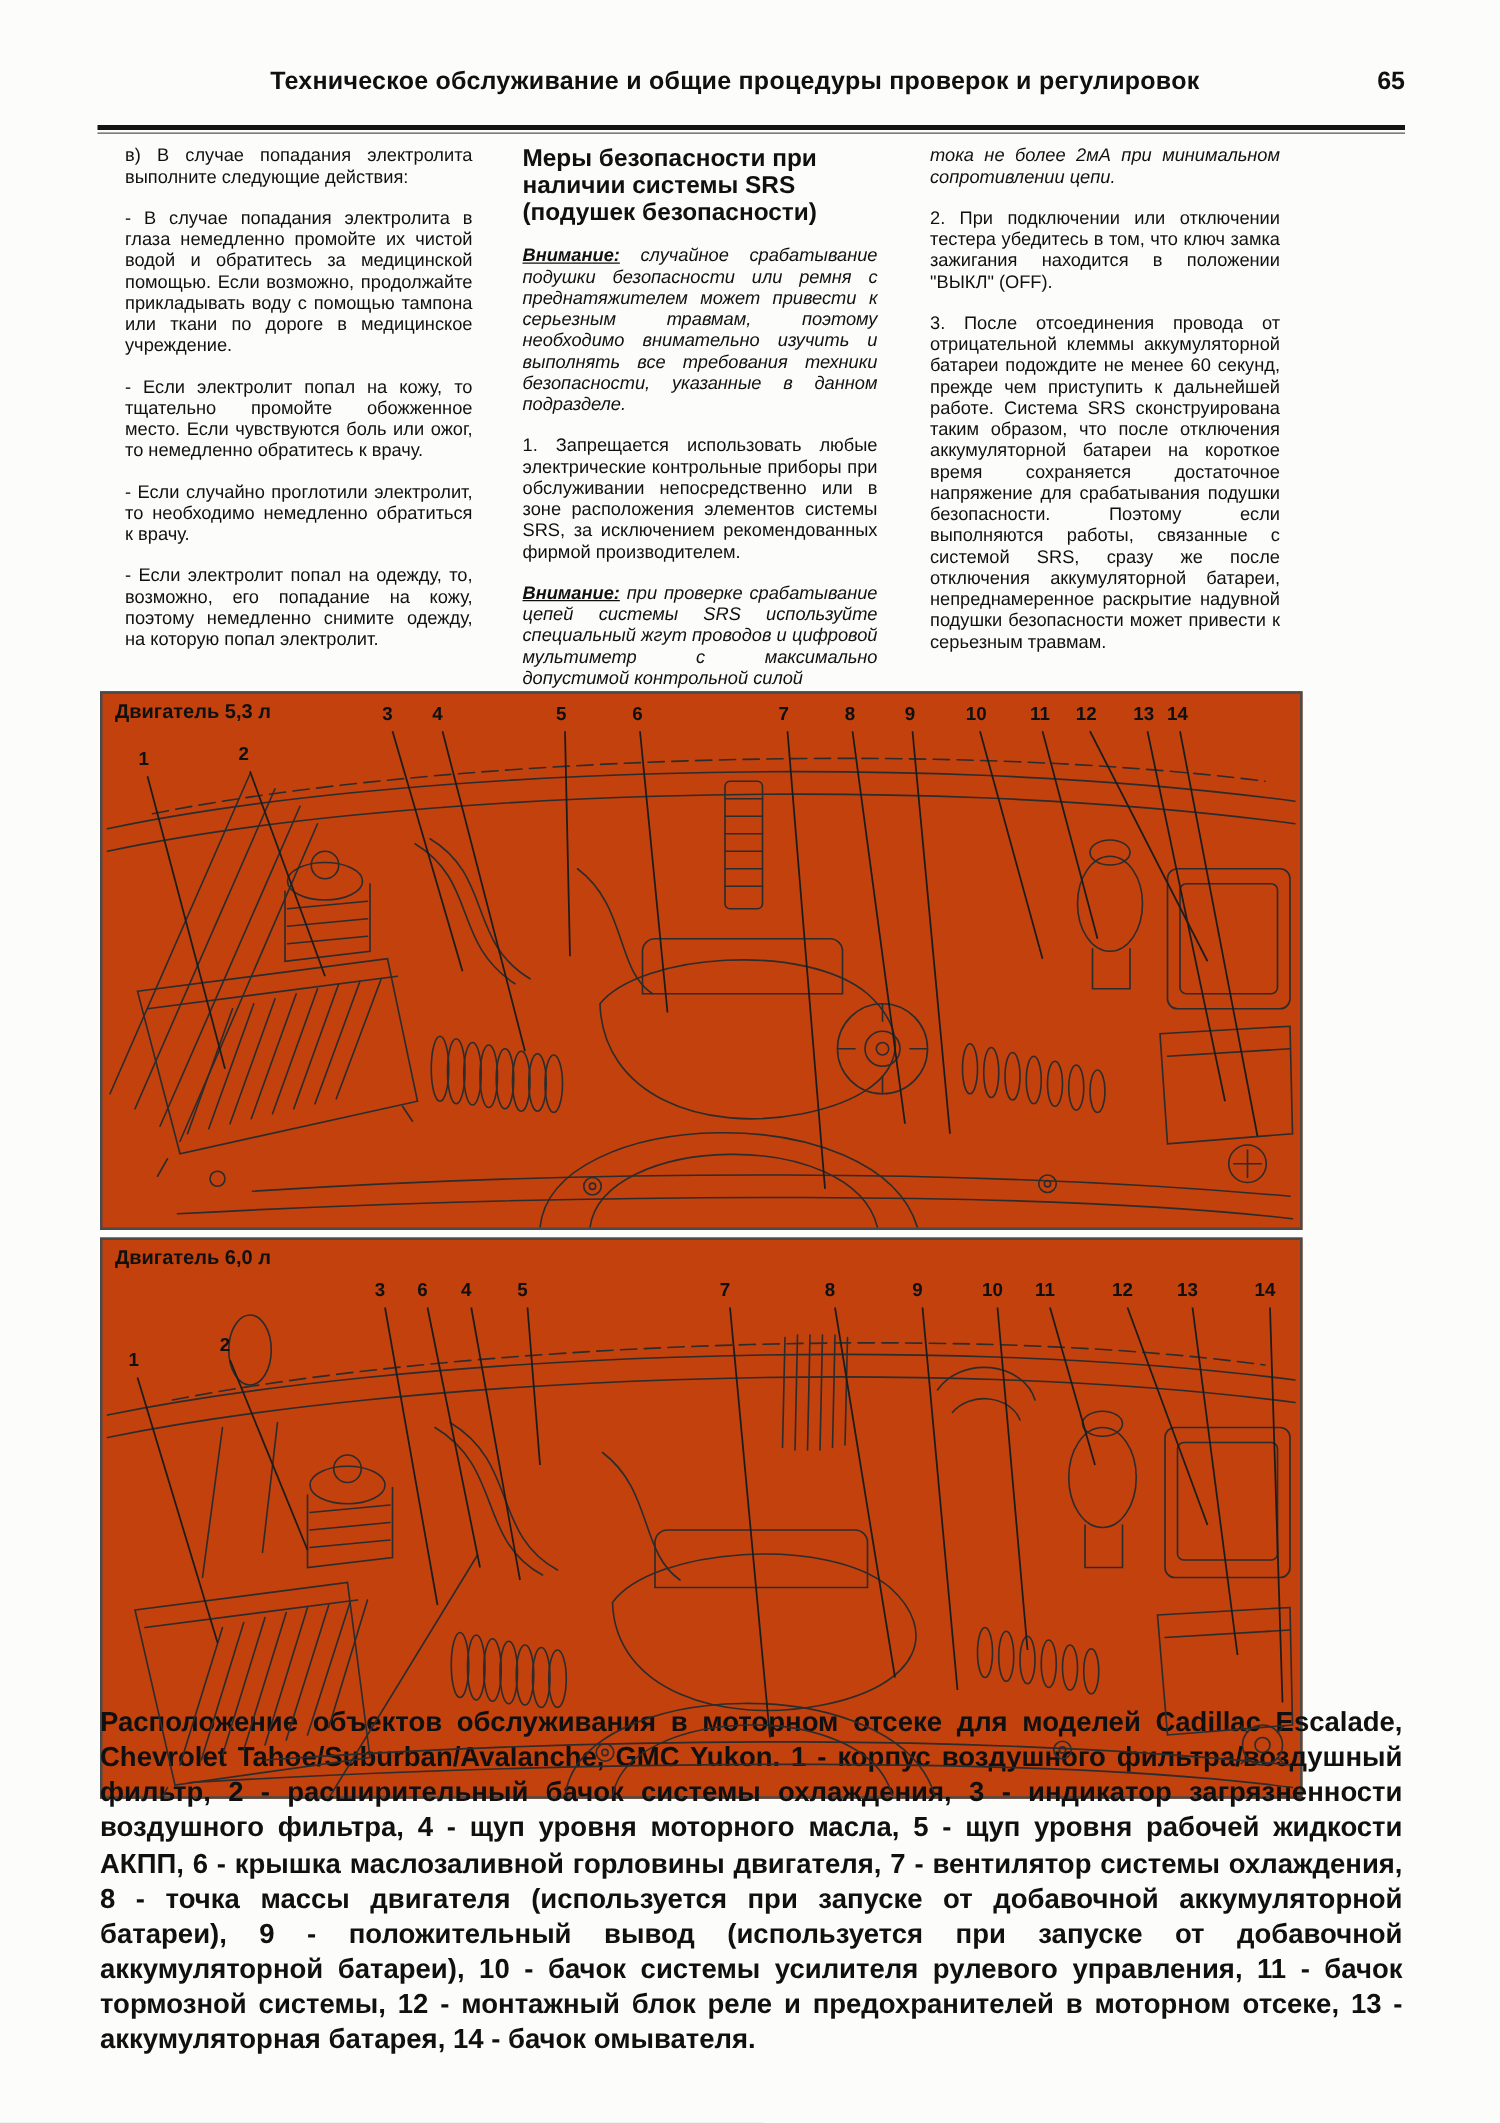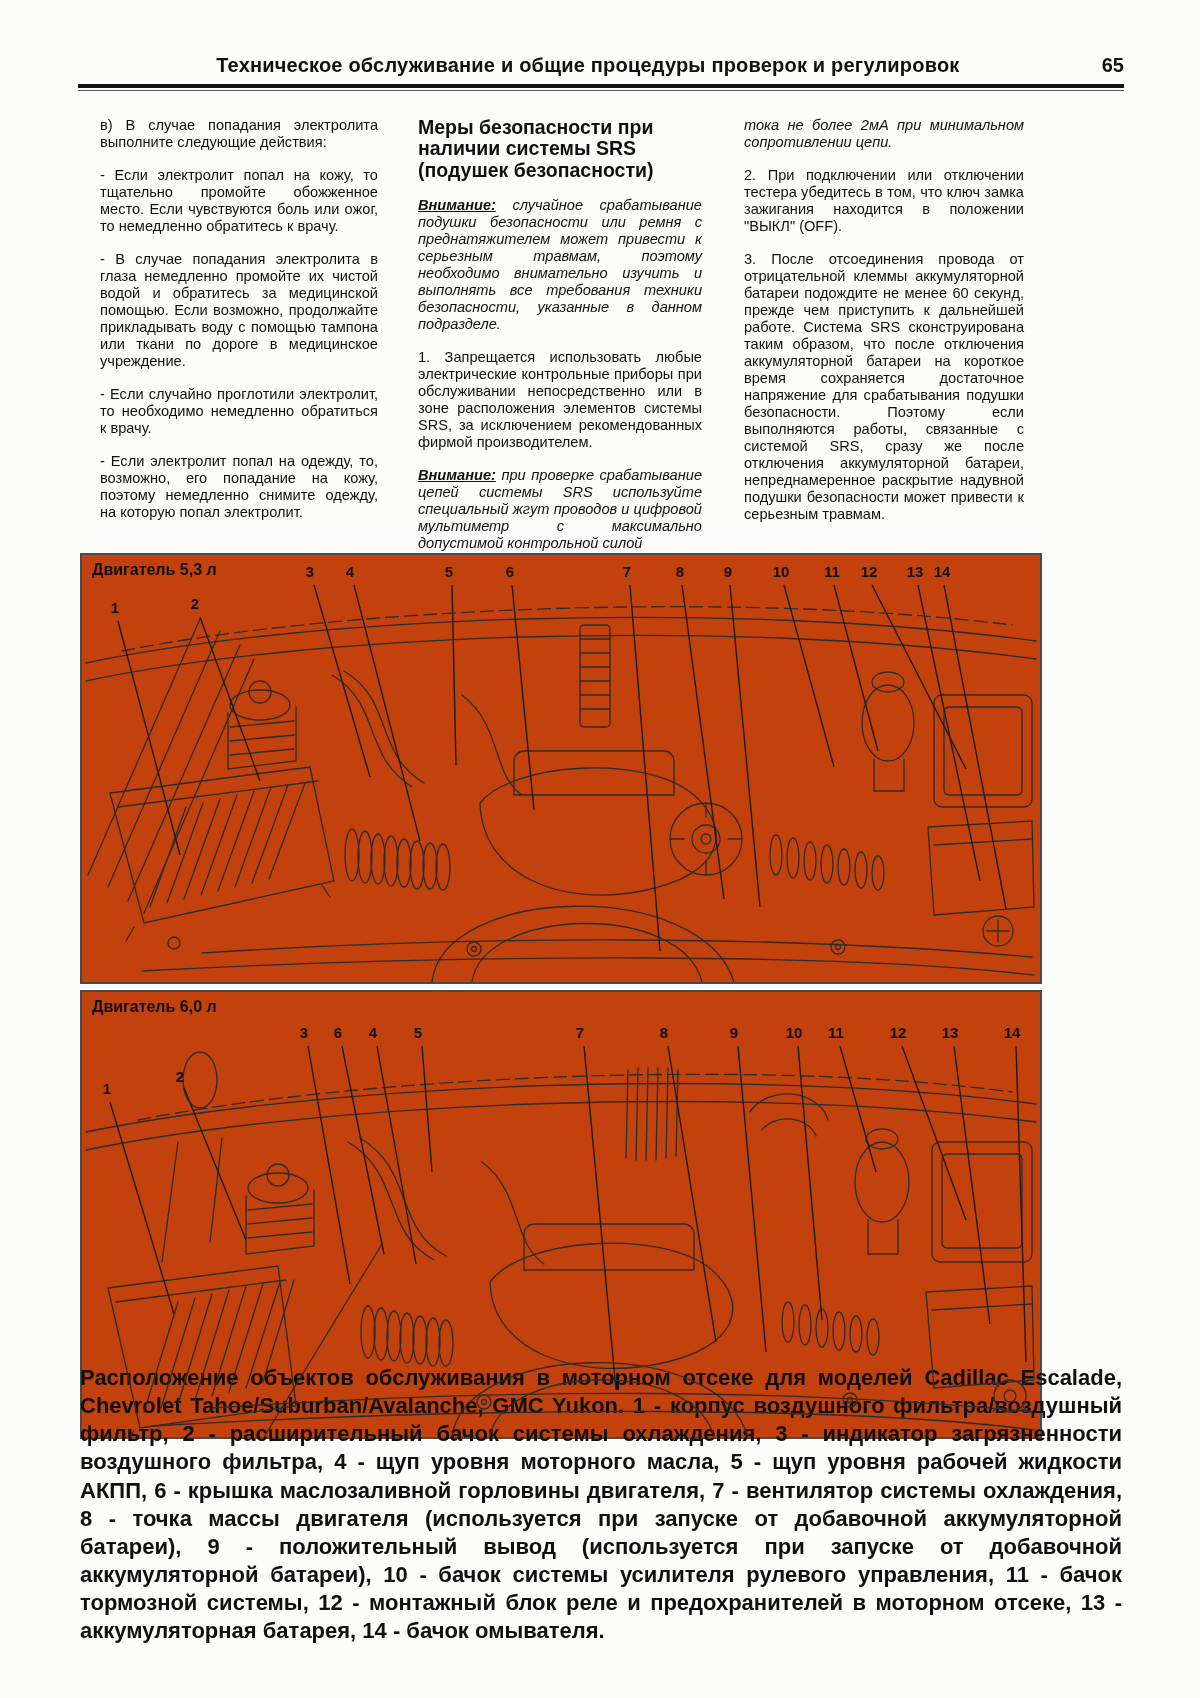--- a/index.html
+++ b/index.html
@@ -1,20 +1,20 @@
 <!DOCTYPE html>
 <html lang="ru"><head>
 <meta charset="utf-8">
 <style>
   html,body{margin:0;padding:0;background:#e9e9e6;}
   .page{position:relative;width:1200px;height:1698px;margin:0 auto;background:#fcfcfa;
         font-family:"Liberation Sans", sans-serif;color:#101010;overflow:hidden;}
   
   .hdr{position:absolute;left:78px;top:54px;width:1046px;display:flex;align-items:flex-end;
-       border-bottom:4px solid #141414;padding-bottom:7px;}
+       border-bottom:4px solid #141414;padding-bottom:23px;}
   .hdr .hline2{position:absolute;left:0;right:0;bottom:-7px;height:1px;background:#555;}
   .hdr-title{flex:1;text-align:center;font-weight:bold;font-size:20px;letter-spacing:.2px;}
   .hdr-page{font-weight:bold;font-size:20px;margin-left:4px;}
   
   .col{position:absolute;top:101px;font-size:14.6px;line-height:1.165;text-align:justify;}
   #col1{left:84px;width:310px;}
   #col2{left:402px;width:316px;}
   #col3{left:728px;width:312px;}
   .col p{margin:16px;}
   .itm{margin-left:26px;}
@@ -40,22 +40,22 @@
 <div class="page">
 
   <div class="hdr">
     <div class="hdr-title">Техническое обслуживание и общие процедуры проверок и регулировок</div>
     <div class="hdr-page">65</div>
     <div class="hline2"></div>
   </div>
 
   <div class="col" id="col1">
     <p>в) В случае попадания электролита выполните следующие действия:</p>
+    <p class="itm">- В случае попадания электролита в глаза немедленно промойте их чистой водой и обратитесь за медицинской помощью. Если возможно, продолжайте прикладывать воду с помощью тампона или ткани по дороге в медицинское учреждение.</p>
     <p class="itm">- Если электролит попал на кожу, то тщательно промойте обожженное место. Если чувствуются боль или ожог, то немедленно обратитесь к врачу.</p>
-    <p class="itm">- В случае попадания электролита в глаза немедленно промойте их чистой водой и обратитесь за медицинской помощью. Если возможно, продолжайте прикладывать воду с помощью тампона или ткани по дороге в медицинское учреждение.</p>
     <p class="itm">- Если случайно проглотили электролит, то необходимо немедленно обратиться к врачу.</p>
     <p class="itm">- Если электролит попал на одежду, то, возможно, его попадание на кожу, поэтому немедленно снимите одежду, на которую попал электролит.</p>
   </div>
 
   <div class="col" id="col2">
     <p class="h2">Меры безопасности при наличии системы SRS (подушек безопасности)</p>
     <p class="warn">
       <span class="warn-label">Внимание:</span>
       <span>случайное срабатывание подушки безопасности или ремня с преднатяжителем может привести к серьезным травмам, поэтому необходимо внимательно изучить и выполнять все требования техники безопасности, указанные в данном подразделе.</span>
     </p>

